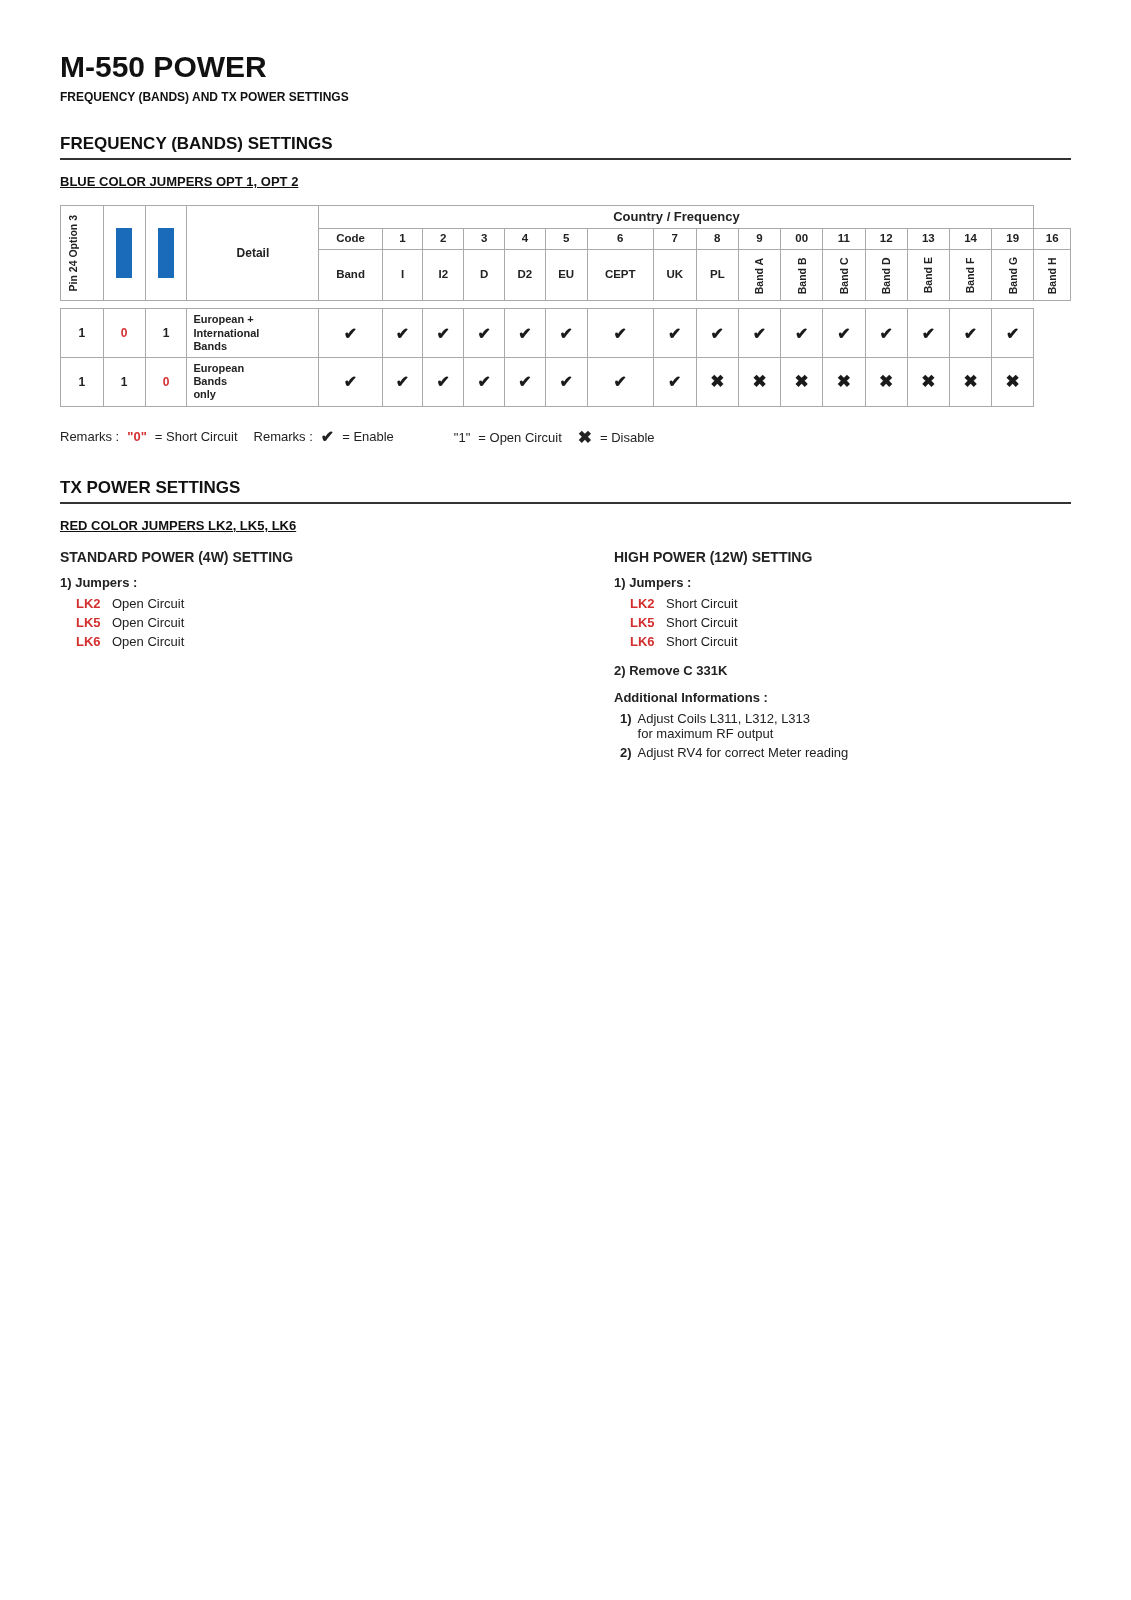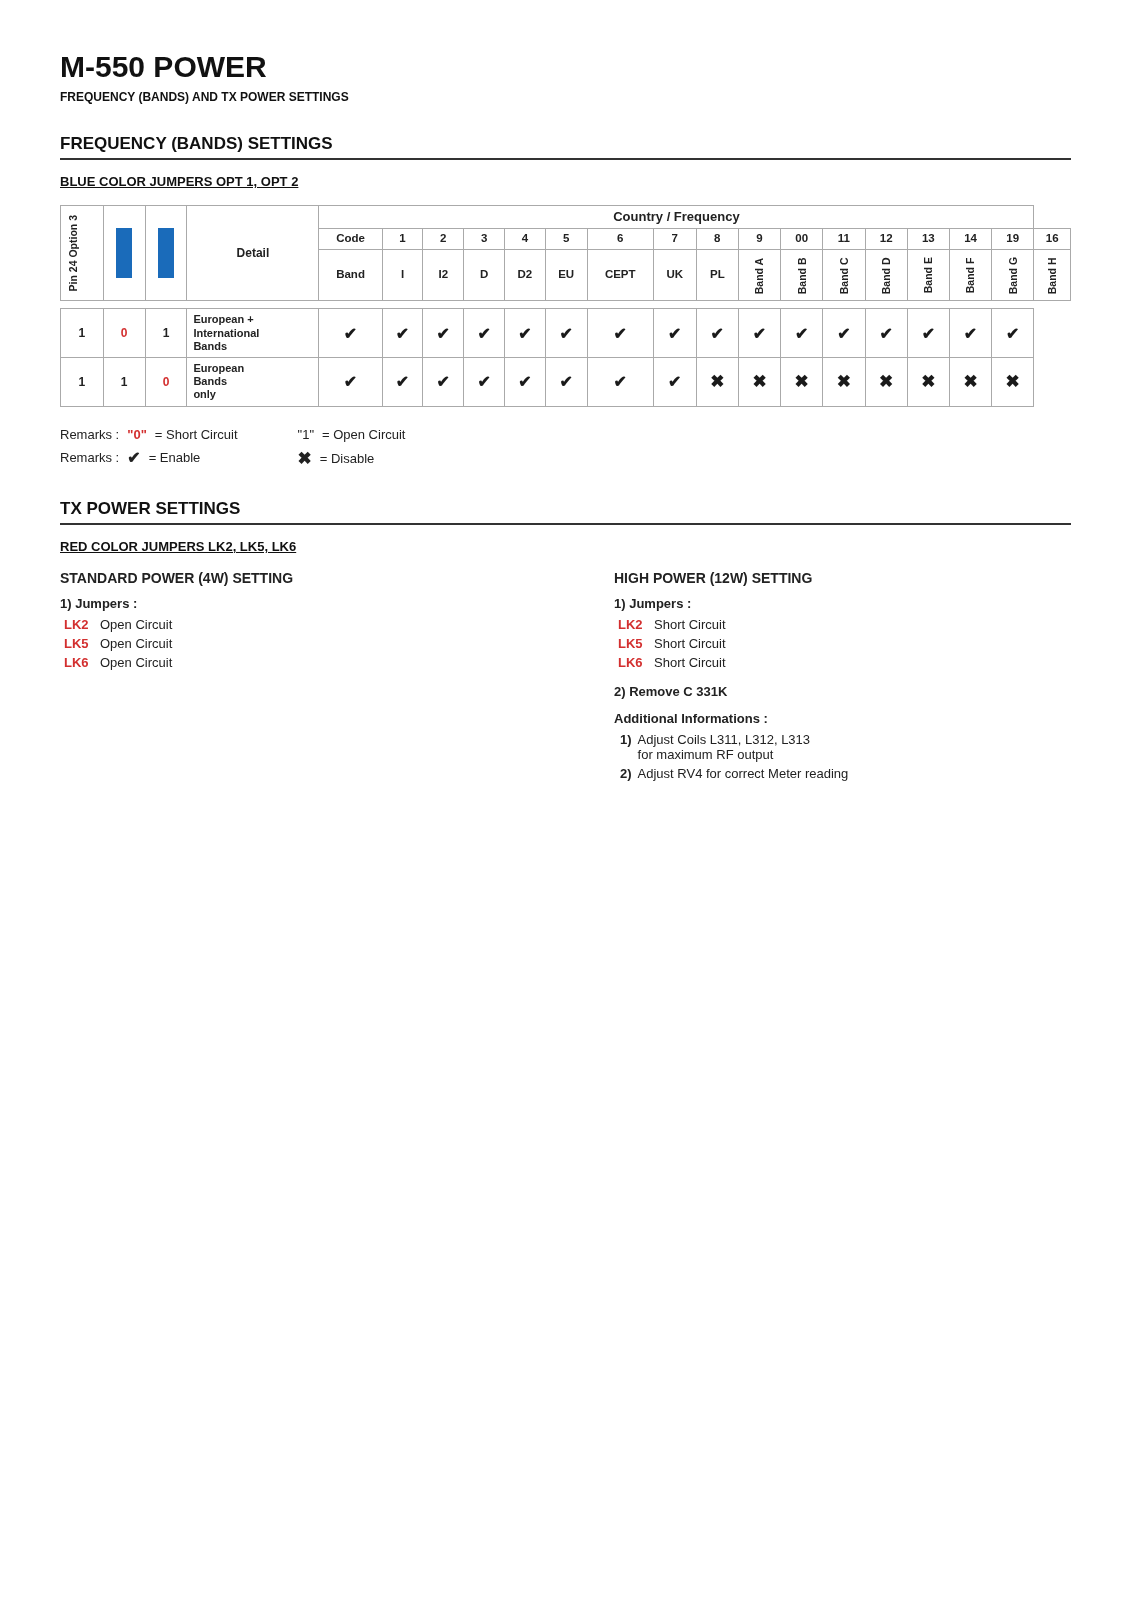--- a/index.html
+++ b/index.html
@@ -103,22 +103,22 @@
     .remarks-section {
       margin: 18px 0 30px 0;
       display: flex;
       gap: 60px;
       flex-wrap: wrap;
       align-items: flex-start;
     }
 
     .remarks-col {
       display: flex;
-      flex-direction: column;
-      gap: 6px;
+      flex-direction: row;
+      gap: 16px;
     }
 
     .remark-row {
       display: flex;
       align-items: center;
       gap: 8px;
       font-size: 13px;
     }
 
     .remark-label { font-weight: 400; }
@@ -137,21 +137,21 @@
       flex: 1;
     }
 
     .power-col h4 {
       font-size: 14px;
       font-weight: 800;
       margin-bottom: 10px;
     }
 
     .jumper-list {
-      margin-left: 4px;
+      margin-left: 16px;
       font-size: 13px;
       margin-bottom: 14px;
     }
 
     .jumper-item {
       display: flex;
       align-items: center;
       gap: 8px;
       margin-bottom: 4px;
     }

